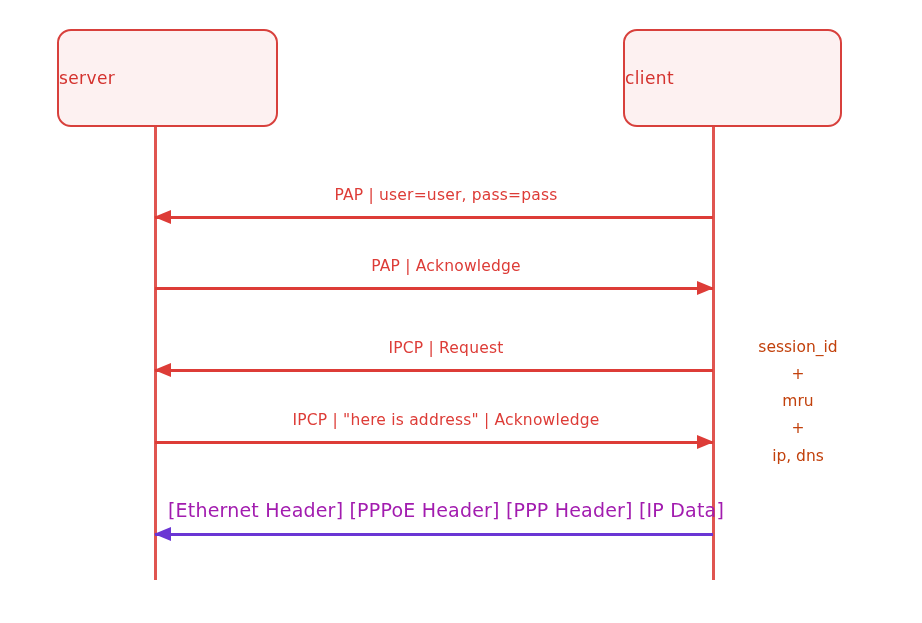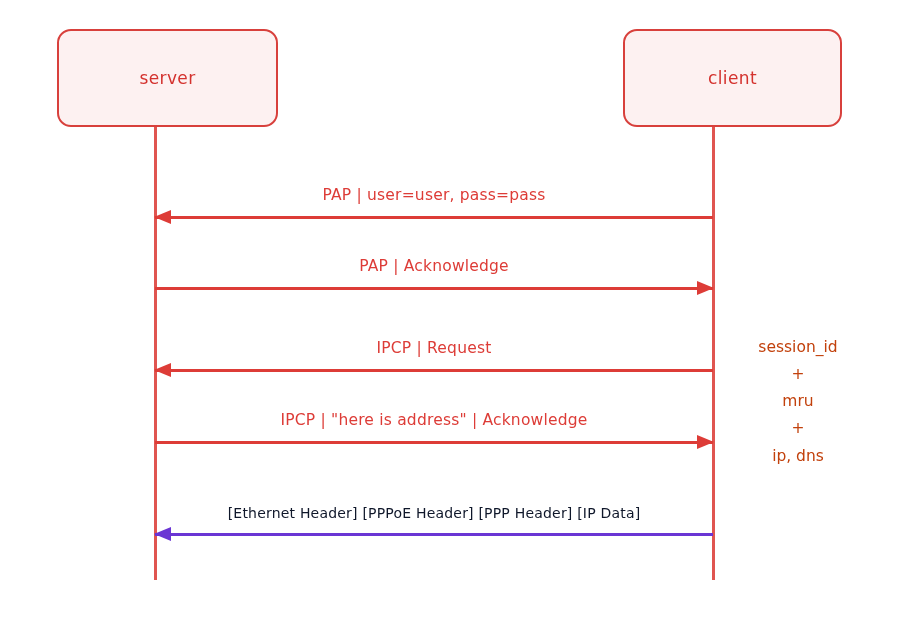--- a/index.html
+++ b/index.html
@@ -23,21 +23,21 @@
 
   
   .participant-box {
     position: absolute;
     box-sizing: border-box;
     background: #fdf1f1;
     border: 2.5px solid #d8403c;
     border-radius: 14px;
     display: flex;
     align-items: center;
-    justify-content: center;
+    justify-content: flex-start;
   }
   .participant-label {
     color: #d4322e;
     font-size: 17px;
     letter-spacing: 0.4px;
     font-family: "DejaVu Sans", sans-serif;
   }
 
   #participant-server {
     left: 57px;
@@ -74,20 +74,21 @@
   .message-label {
     position: absolute;
     left: 0;
     width: 100%;
     bottom: 12px;
     text-align: center;
     font-size: 15.5px;
     letter-spacing: 0.2px;
     white-space: nowrap;
     font-family: "DejaVu Sans", sans-serif;
+    padding-left: 12px;
   }
   .message-line {
     position: absolute;
     left: 0;
     top: 0;
     width: 100%;
     height: 2.5px;
   }
   .arrow-head {
     position: absolute;
@@ -108,22 +109,22 @@
     border-left: 17px solid currentColor;
   }
 
   .msg-red { color: #dd3c37; }
   .msg-red .message-line { background: #dd3c37; }
   .msg-red .message-label { color: #dd3c37; }
 
   .msg-purple { color: #6a35d4; }
   .msg-purple .message-line { background: #6a35d4; }
   .msg-purple .message-label {
-    color: #0f172a;
-    font-size: 14px;
+    color: #a21caf;
+    font-size: 19px;
   }
 
   #message-0 { top: 216px; }
   #message-1 { top: 287px; }
   #message-2 { top: 369px; }
   #message-3 { top: 441px; }
   #message-4 { top: 533px; }
 
   
   #side-note {

